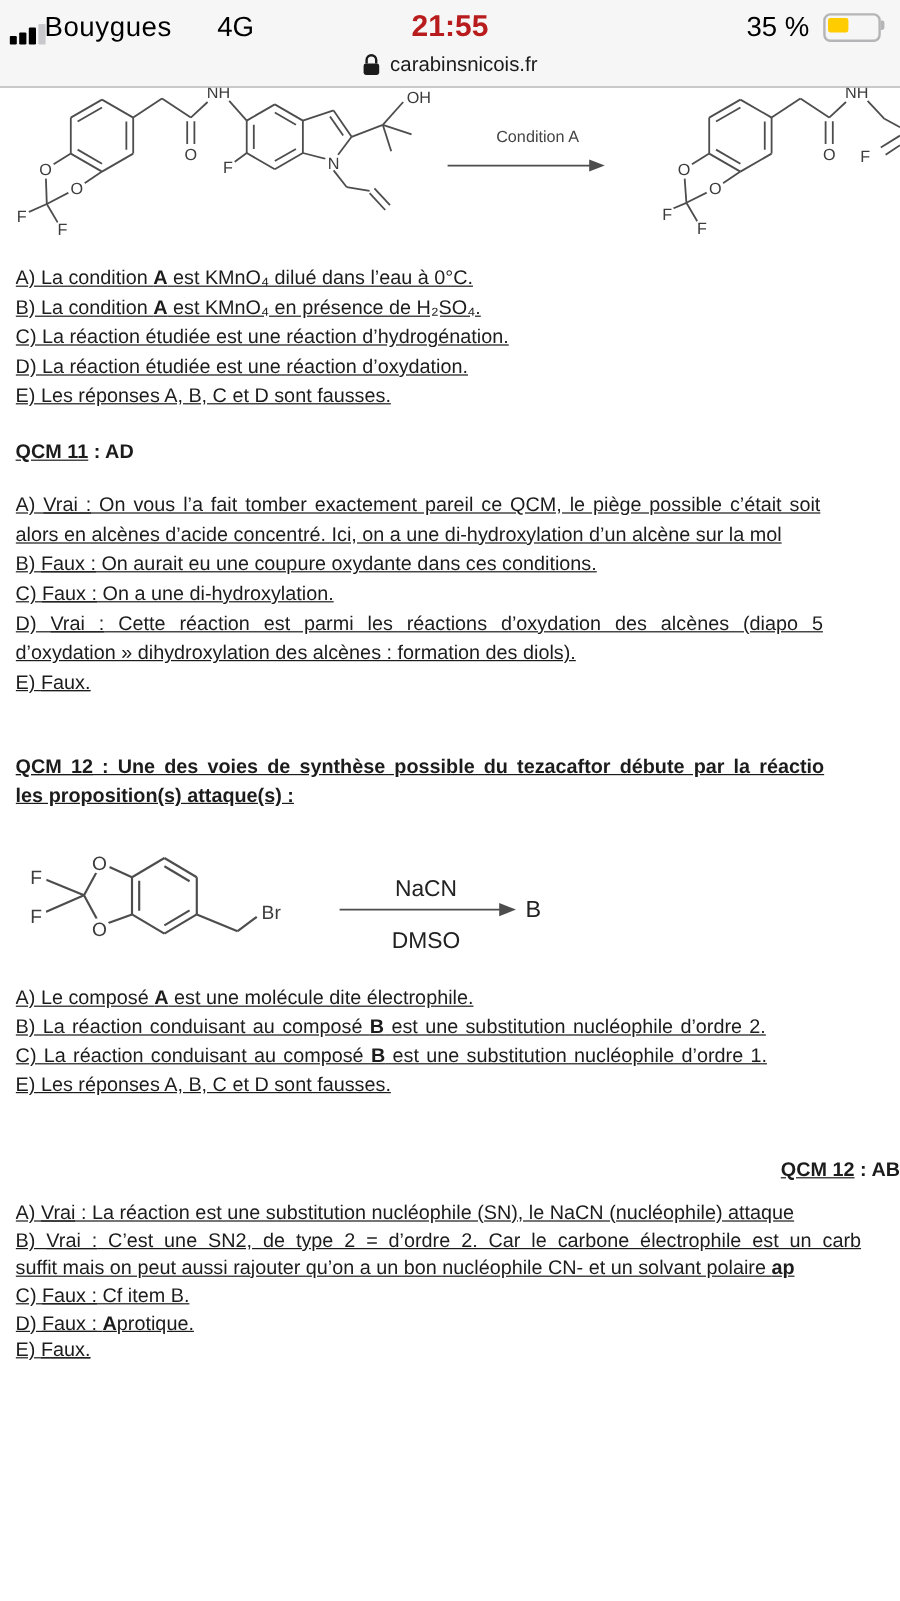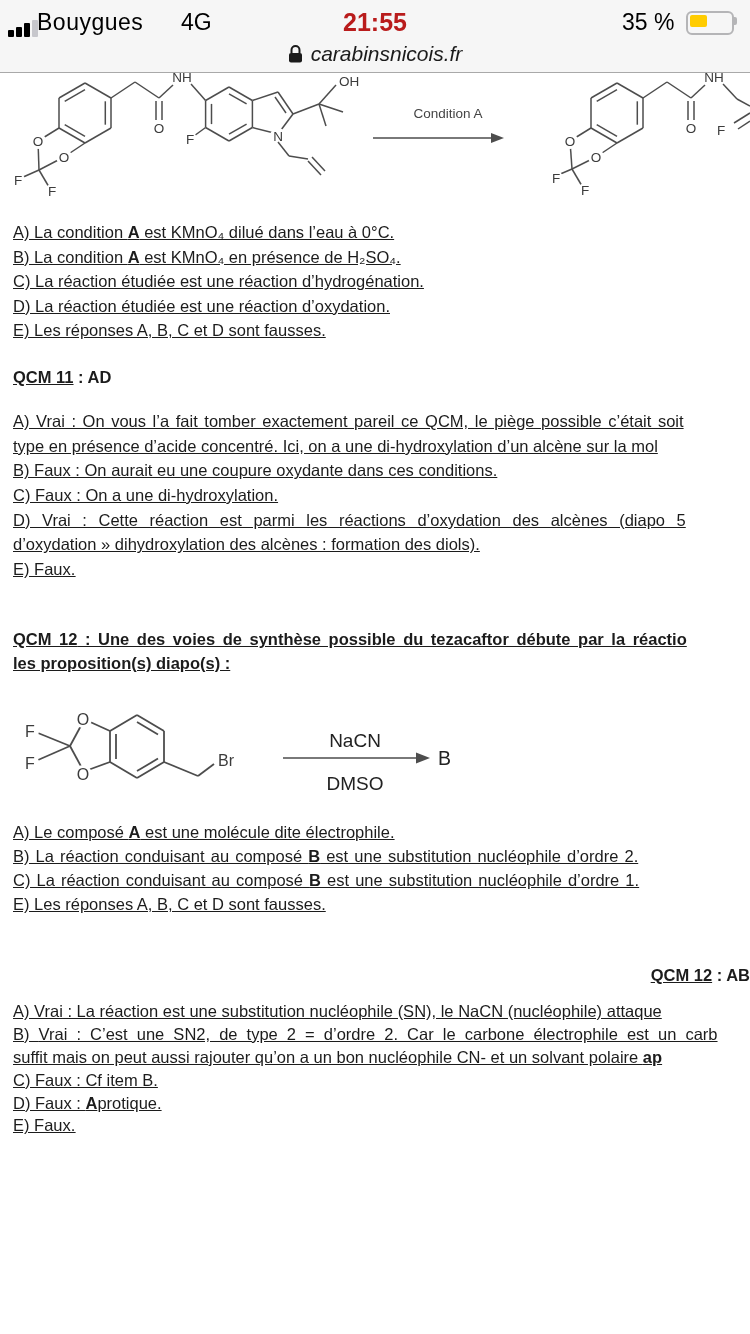--- a/index.html
+++ b/index.html
@@ -11,21 +11,21 @@
   #statusrow{position:absolute;left:0;top:0;width:750px;height:40px;}
   #signal{position:absolute;left:8px;top:15px;}
   #carrier{position:absolute;left:37px;top:9px;font-size:23px;letter-spacing:.5px;color:#000;}
   #network{position:absolute;left:181px;top:9px;font-size:23px;color:#000;}
   #time{position:absolute;left:0;top:8px;width:750px;text-align:center;font-size:25px;font-weight:700;color:#b91c1c;}
   #battpct{position:absolute;left:622px;top:9px;font-size:23px;color:#000;}
   #battery{position:absolute;left:686px;top:11px;width:44px;height:20px;border:2px solid #b5b5b7;border-radius:6px;}
   #battfill{position:absolute;left:2px;top:2px;width:17px;height:12px;border-radius:2px;background:#ffcc00;}
   #battnub{position:absolute;left:734px;top:17px;width:3px;height:8px;background:#b5b5b7;border-radius:0 2px 2px 0;}
   #urlrow{position:absolute;left:0;top:38px;width:750px;height:32px;display:flex;align-items:center;justify-content:center;gap:8px;}
-  #urltext{font-size:21px;color:#1b1b1b;font-style:italic;}
+  #urltext{font-size:17px;color:#1b1b1b;}
   
   .tblock{position:absolute;left:13px;right:0;white-space:nowrap;}
   .line{white-space:nowrap;overflow:hidden;text-decoration:underline;}
   .b{font-weight:700;}
   .u{text-decoration:underline;}
   #opts1{top:220px;font-size:16.5px;}   #opts1 .line{height:24.6px;line-height:24.6px;}
   #h11{top:368px;font-size:16.5px;}
   #corr11{top:409px;font-size:16.5px;}  #corr11 .line{height:24.7px;line-height:24.7px;}
   #h12t{top:628px;font-size:16.5px;}    #h12t .line{height:23.6px;line-height:23.6px;}
   #opts2{top:820px;font-size:16.5px;}   #opts2 .line{height:24px;line-height:24px;}
@@ -215,31 +215,31 @@
     <div class="line"><span>B) La condition </span><span class="b">A</span><span> est KMnO₄ en présence de H₂SO₄.</span></div>
     <div class="line"><span>C) La réaction étudiée est une réaction d’hydrogénation.</span></div>
     <div class="line"><span>D) La réaction étudiée est une réaction d’oxydation.</span></div>
     <div class="line"><span>E) Les réponses A, B, C et D sont fausses.</span></div>
   </div>
 
   <div class="tblock" id="h11"><span class="b u">QCM 11</span><span class="b"> : AD</span></div>
 
   <div class="tblock" id="corr11">
     <div class="line ws2"><span>A) </span><span class="u">Vrai :</span><span> On vous l’a fait tomber exactement pareil ce QCM, le piège possible c’était soit</span></div>
-    <div class="line"><span>type en présence d’acide concentré. Ici, on a une di-hydroxylation d’un alcène sur la mol</span></div>
+    <div class="line"><span>alors en alcènes d’acide concentré. Ici, on a une di-hydroxylation d’un alcène sur la mol</span></div>
     <div class="line"><span>B) </span><span class="u">Faux :</span><span> On aurait eu une coupure oxydante dans ces conditions.</span></div>
     <div class="line"><span>C) </span><span class="u">Faux :</span><span> On a une di-hydroxylation.</span></div>
     <div class="line ws7"><span>D) </span><span class="u">Vrai :</span><span> Cette réaction est parmi les réactions d’oxydation des alcènes (diapo 5</span></div>
     <div class="line"><span>d’oxydation » dihydroxylation des alcènes : formation des diols).</span></div>
     <div class="line"><span>E) </span><span class="u">Faux.</span></div>
   </div>
 
   <div class="tblock" id="h12t">
     <div class="line ws3"><span class="b u">QCM 12</span><span class="b"> : Une des voies de synthèse possible du tezacaftor débute par la réactio</span></div>
-    <div class="line"><span class="b">les proposition(s) diapo(s) :</span></div>
+    <div class="line"><span class="b">les proposition(s) attaque(s) :</span></div>
   </div>
 
   <div class="tblock" id="opts2">
     <div class="line"><span>A) Le composé </span><span class="b">A</span><span> est une molécule dite électrophile.</span></div>
     <div class="line ws15"><span>B) La réaction conduisant au composé </span><span class="b">B</span><span> est une substitution nucléophile d’ordre 2.</span></div>
     <div class="line ws15"><span>C) La réaction conduisant au composé </span><span class="b">B</span><span> est une substitution nucléophile d’ordre 1.</span></div>
     <div class="line"><span>E) Les réponses A, B, C et D sont fausses.</span></div>
   </div>
 
   <div class="tblock" id="h12a"><span class="b u">QCM 12</span><span class="b"> : AB</span></div>

